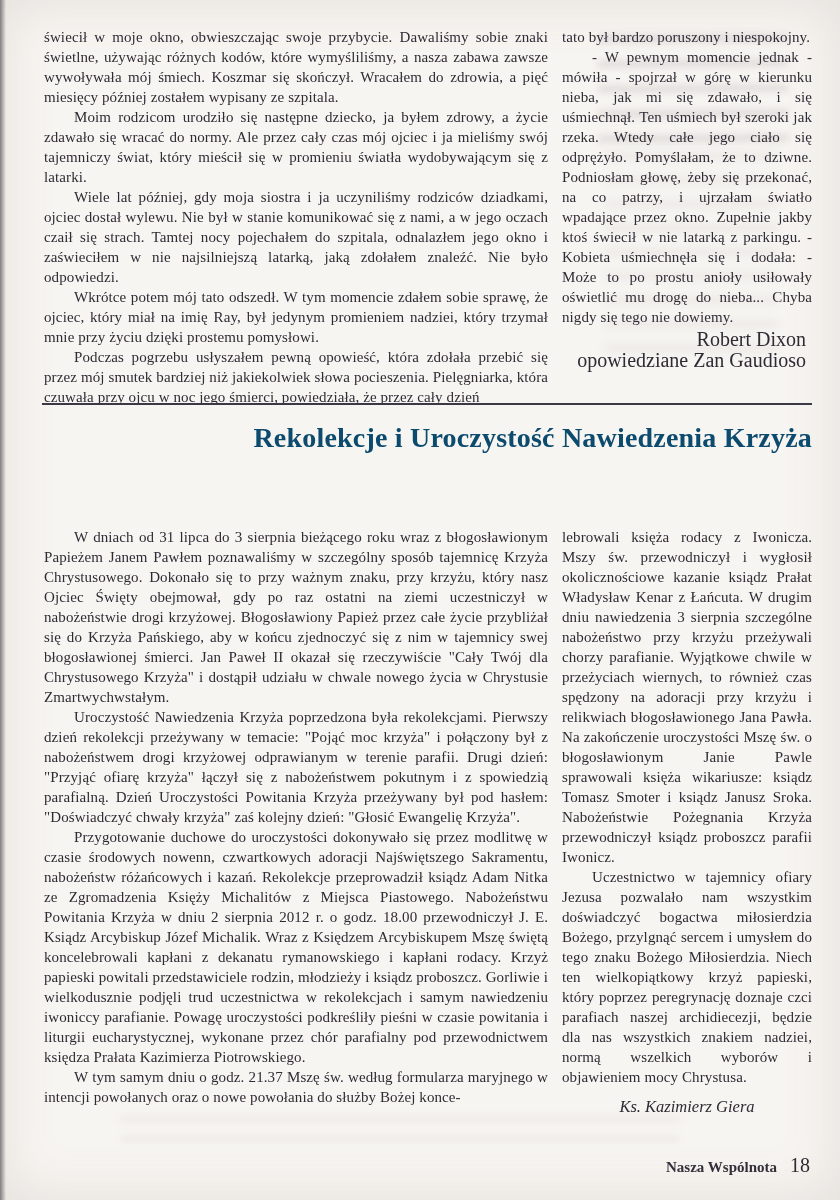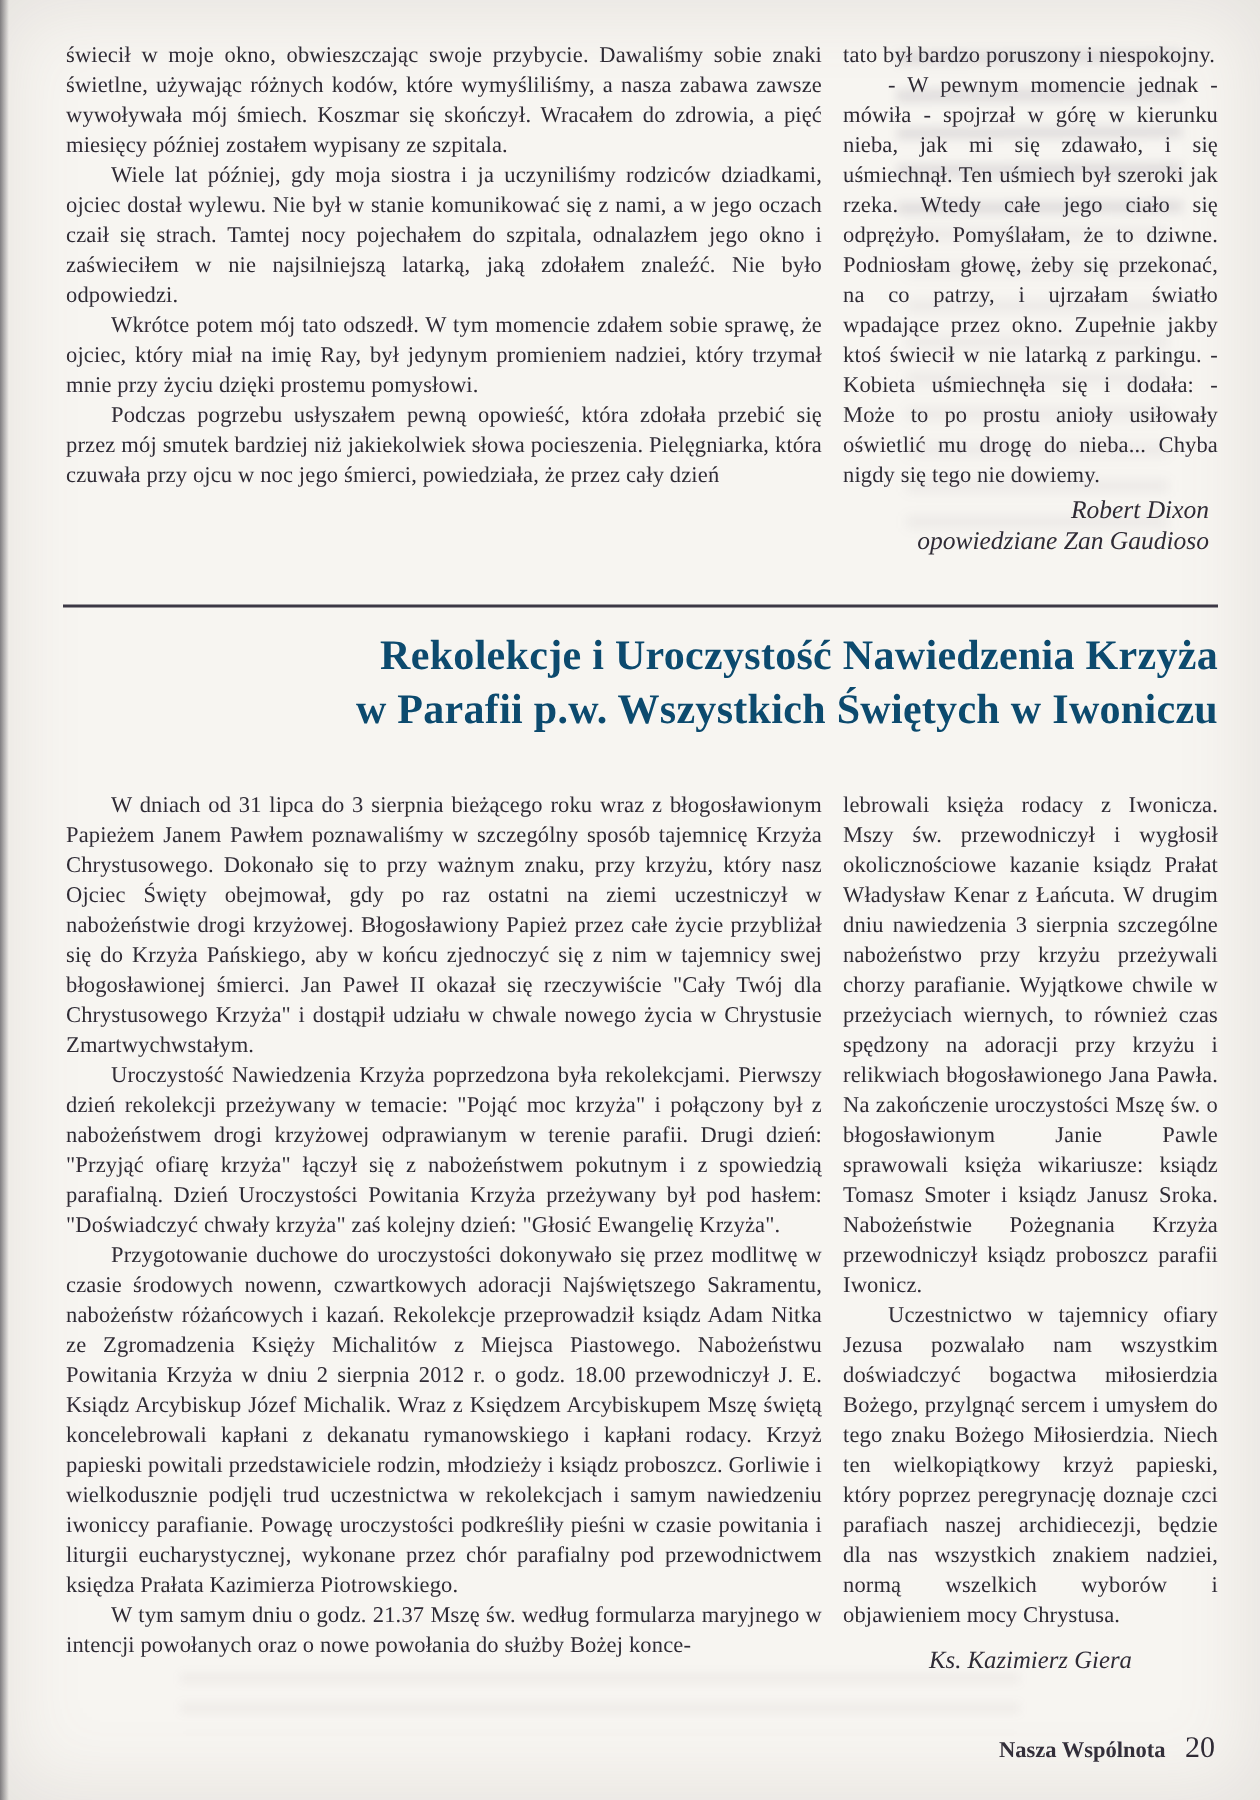--- a/index.html
+++ b/index.html
@@ -50,21 +50,21 @@
   .para {
     margin: 0;
     font-size: 15px;
     line-height: 20px;
     text-align: justify;
     letter-spacing: 0.1px;
   }
   .para.indent { text-indent: 30px; }
 
   .attribution { margin-top: 2px; text-align: right; padding-right: 6px; }
-  .attr-line { font-style: italic; font-size: 17px; line-height: 21px; }
+  .attr-line { font-size: 20px; line-height: 21px; }
 
   .divider {
     position: absolute; left: 42px; top: 403px; width: 770px; height: 0;
     border: none; border-top: 2px solid #3c3845; margin: 0;
   }
 
   .headline {
     position: absolute; left: 28px; top: 420px; width: 784px; margin: 0;
     text-align: right; font-weight: bold;
     font-size: 28px; line-height: 35.5px;
@@ -89,57 +89,57 @@
 <div class="paper">
 
   <div class="scan-edge"></div>
   <div class="ghost ghost-1"></div>
   <div class="ghost ghost-2"></div>
   <div class="ghost ghost-3"></div>
 
   <section class="story">
     <div class="col-left">
         <p class="para">świecił w moje okno, obwieszczając swoje przybycie. Dawaliśmy sobie znaki świetlne, używając różnych kodów, które wymyśliliśmy, a nasza zabawa zawsze wywoływała mój śmiech. Koszmar się skończył. Wracałem do zdrowia, a pięć miesięcy później zostałem wypisany ze szpitala.</p>
+        <p class="para indent">Moim rodzicom urodziło się następne dziecko, ja byłem zdrowy, a życie zdawało się wracać do normy. Ale przez cały czas mój ojciec i ja mieliśmy swój tajemniczy świat, który mieścił się w promieniu światła wydobywającym się z latarki.</p>
         <p class="para indent">Wiele lat później, gdy moja siostra i ja uczyniliśmy rodziców dziadkami, ojciec dostał wylewu. Nie był w stanie komunikować się z nami, a w jego oczach czaił się strach. Tamtej nocy pojechałem do szpitala, odnalazłem jego okno i zaświeciłem w nie najsilniejszą latarką, jaką zdołałem znaleźć. Nie było odpowiedzi.</p>
         <p class="para indent">Wkrótce potem mój tato odszedł. W tym momencie zdałem sobie sprawę, że ojciec, który miał na imię Ray, był jedynym promieniem nadziei, który trzymał mnie przy życiu dzięki prostemu pomysłowi.</p>
         <p class="para indent">Podczas pogrzebu usłyszałem pewną opowieść, która zdołała przebić się przez mój smutek bardziej niż jakiekolwiek słowa pocieszenia. Pielęgniarka, która czuwała przy ojcu w noc jego śmierci, powiedziała, że przez cały dzień</p>
       </div>
     <div class="col-right">
       <div>
           <p class="para">tato był bardzo poruszony i niespokojny.</p>
           <p class="para indent">- W pewnym momencie jednak - mówiła - spojrzał w górę w kierunku nieba, jak mi się zdawało, i się uśmiechnął. Ten uśmiech był szeroki jak rzeka. Wtedy całe jego ciało się odprężyło. Pomyślałam, że to dziwne. Podniosłam głowę, żeby się przekonać, na co patrzy, i ujrzałam światło wpadające przez okno. Zupełnie jakby ktoś świecił w nie latarką z parkingu. - Kobieta uśmiechnęła się i dodała: - Może to po prostu anioły usiłowały oświetlić mu drogę do nieba... Chyba nigdy się tego nie dowiemy.</p>
         </div>
       <div class="attribution">
           <div class="attr-line">Robert Dixon</div>
           <div class="attr-line">opowiedziane Zan Gaudioso</div>
         </div>
     </div>
   </section>
 
   <hr class="divider">
 
   <h1 class="headline">
       <div class="headline-line">Rekolekcje i Uroczystość Nawiedzenia Krzyża</div>
-      <div class="headline-line">w Parafii p.w. Wszystkich Świętych w Iwoniczu</div>
     </h1>
 
   <section class="article">
     <div class="col-left">
         <p class="para indent">W dniach od 31 lipca do 3 sierpnia bieżącego roku wraz z błogosławionym Papieżem Janem Pawłem poznawaliśmy w szczególny sposób tajemnicę Krzyża Chrystusowego. Dokonało się to przy ważnym znaku, przy krzyżu, który nasz Ojciec Święty obejmował, gdy po raz ostatni na ziemi uczestniczył  w nabożeństwie drogi krzyżowej. Błogosławiony Papież przez całe życie przybliżał się do Krzyża Pańskiego, aby w końcu zjednoczyć się z nim w tajemnicy swej błogosławionej śmierci. Jan Paweł II okazał się rzeczywiście "Cały Twój dla Chrystusowego Krzyża" i dostąpił udziału w chwale nowego życia w Chrystusie Zmartwychwstałym.</p>
         <p class="para indent">Uroczystość Nawiedzenia Krzyża poprzedzona była rekolekcjami. Pierwszy dzień rekolekcji przeżywany w temacie: "Pojąć moc krzyża"  i połączony był z nabożeństwem drogi krzyżowej odprawianym w terenie parafii. Drugi dzień: "Przyjąć ofiarę krzyża" łączył się z nabożeństwem pokutnym i z spowiedzią parafialną. Dzień Uroczystości Powitania Krzyża przeżywany był pod hasłem:  "Doświadczyć chwały krzyża"  zaś kolejny dzień: "Głosić Ewangelię Krzyża".</p>
         <p class="para indent">Przygotowanie duchowe do uroczystości dokonywało się przez modlitwę w czasie środowych nowenn, czwartkowych adoracji Najświętszego Sakramentu, nabożeństw różańcowych i kazań.  Rekolekcje przeprowadził ksiądz Adam Nitka ze Zgromadzenia Księży Michalitów z Miejsca Piastowego. Nabożeństwu Powitania  Krzyża  w dniu 2 sierpnia 2012 r. o godz. 18.00 przewodniczył J. E. Ksiądz Arcybiskup Józef Michalik. Wraz z Księdzem Arcybiskupem Mszę świętą koncelebrowali kapłani z dekanatu rymanowskiego i kapłani rodacy. Krzyż papieski powitali przedstawiciele rodzin, młodzieży i ksiądz proboszcz. Gorliwie i wielkodusznie podjęli trud uczestnictwa w rekolekcjach i samym nawiedzeniu iwoniccy parafianie. Powagę uroczystości podkreśliły pieśni w czasie powitania i liturgii eucharystycznej, wykonane przez chór parafialny pod przewodnictwem księdza Prałata Kazimierza Piotrowskiego.</p>
         <p class="para indent">W tym samym dniu o godz. 21.37 Mszę św. według formularza maryjnego w intencji powołanych oraz o nowe powołania do służby Bożej konce-</p>
       </div>
     <div class="col-right">
       <div>
           <p class="para">lebrowali księża rodacy  z Iwonicza. Mszy św. przewodniczył  i wygłosił okolicznościowe kazanie ksiądz Prałat Władysław Kenar z Łańcuta.  W drugim dniu nawiedzenia 3 sierpnia szczególne nabożeństwo przy krzyżu przeżywali chorzy parafianie. Wyjątkowe chwile w przeżyciach wiernych, to również czas spędzony na adoracji przy krzyżu  i relikwiach błogosławionego Jana Pawła. Na zakończenie uroczystości Mszę św. o błogosławionym Janie Pawle sprawowali księża wikariusze: ksiądz Tomasz Smoter i ksiądz Janusz Sroka. Nabożeństwie Pożegnania Krzyża przewodniczył ksiądz proboszcz parafii Iwonicz.</p>
           <p class="para indent">Uczestnictwo w tajemnicy ofiary Jezusa pozwalało nam wszystkim doświadczyć bogactwa miłosierdzia Bożego, przylgnąć sercem i umysłem do tego znaku Bożego Miłosierdzia. Niech ten  wielkopiątkowy krzyż papieski, który poprzez peregrynację doznaje czci parafiach naszej archidiecezji, będzie dla nas wszystkich znakiem nadziei, normą wszelkich wyborów i objawieniem mocy Chrystusa.</p>
         </div>
       <div class="signature">Ks. Kazimierz Giera</div>
     </div>
   </section>
 
   <footer class="footer">
     <span class="magazine">Nasza Wspólnota</span>
-    <span class="pagenum">20</span>
+    <span class="pagenum">18</span>
   </footer>
 
 </div>
 
 </body></html>

